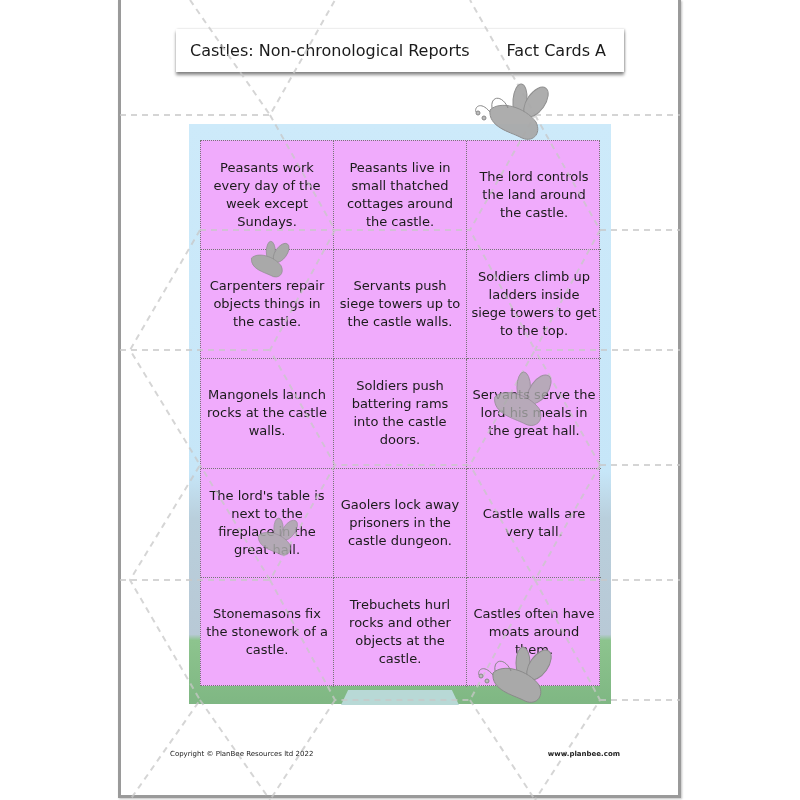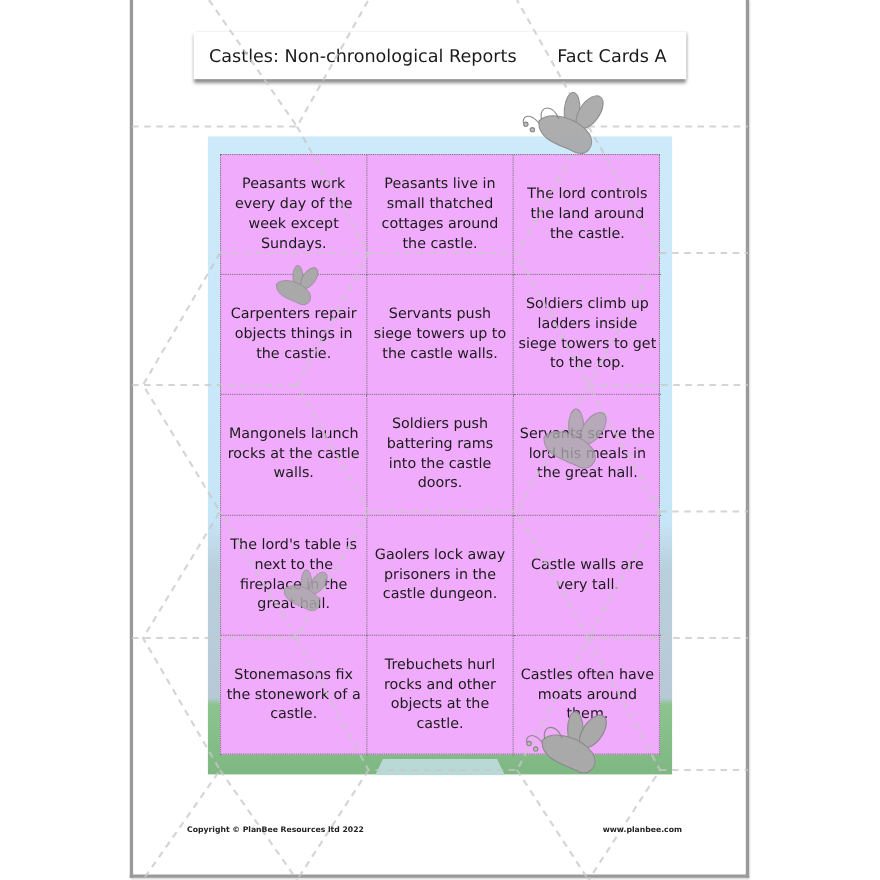--- a/index.html
+++ b/index.html
@@ -18,21 +18,21 @@
   .water { position:absolute; left:341px; top:690px; width:118px; height:15px; background:#b8d9d6;
            clip-path: polygon(6% 0, 94% 0, 100% 100%, 0 100%); }
   .grid { position:absolute; left:200px; top:140px; width:400px; height:546px;
           display:grid; grid-template-columns: 133px 133px 134px; grid-template-rows: repeat(5, 109.2px);
           border:1px dotted #777; box-sizing:border-box; background:#f0abfc; }
   .card { border-right:1px dotted #777; border-bottom:1px dotted #777; box-sizing:border-box;
           display:flex; align-items:center; justify-content:center; text-align:center;
           font-size:13px; line-height:18px; color:#1b1b1b; padding:0 4px; }
   .card:nth-child(3n) { border-right:none; }
   .card:nth-last-child(-n+3) { border-bottom:none; }
-  .footer-left { position:absolute; left:170px; top:750px; font-size:7px; font-weight:bold; color:#222; }
+  .footer-left { position:absolute; left:170px; top:750px; font-size:7px; font-weight:normal; color:#222; }
   .footer-right { position:absolute; right:180px; top:750px; font-size:7px; font-weight:bold; color:#222;text-align:center; }
   .bee { position:absolute; pointer-events:none; }
 </style>
 </head>
 <body>
 
 <div class="page"></div>
 
 <div class="board"></div>
 <div class="water"></div>

